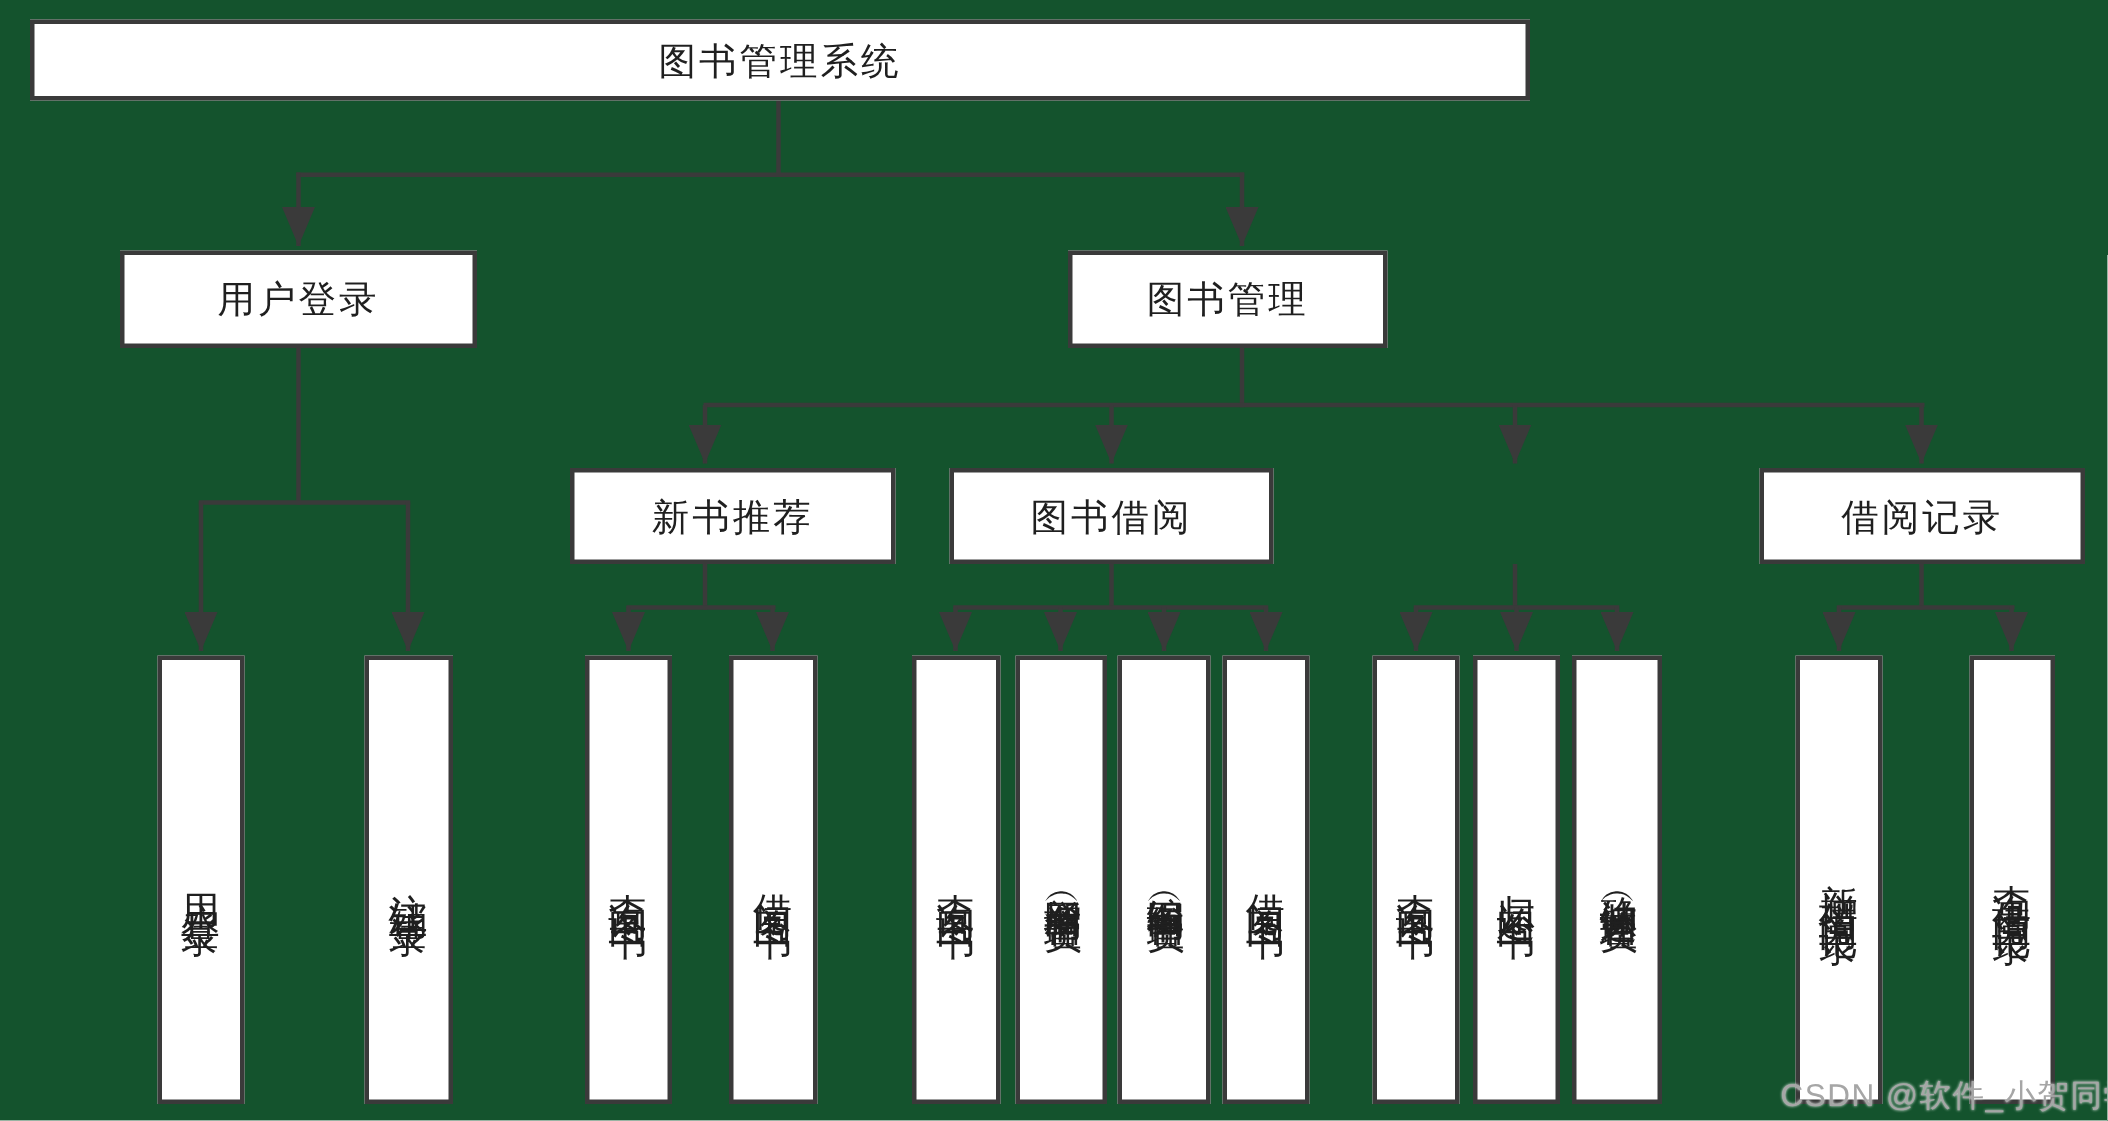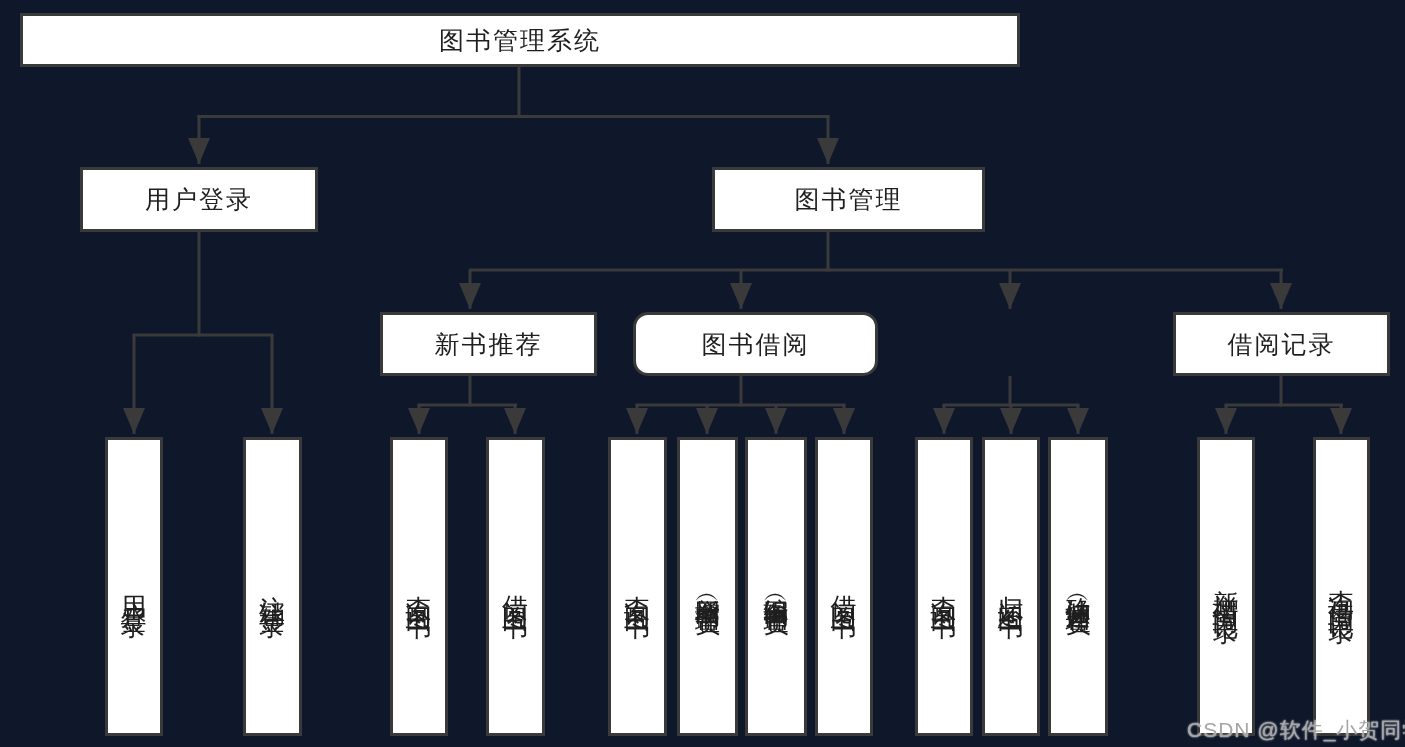--- a/index.html
+++ b/index.html
@@ -1,20 +1,20 @@
 <!DOCTYPE html>
 <html><head>
 <meta charset="utf-8">
 <style>
   html, body { margin: 0; padding: 0; background: #ffffff; }
   #canvas {
     position: relative;
     width: 1405px;
     height: 747px;
-    background: #0f172a;
+    background: #14532d;
     font-family: "Liberation Sans", "DejaVu Sans", sans-serif;
     overflow: hidden;
   }
   svg.wires {
     position: absolute;
     left: 0; top: 0;
     z-index: 0;
   }
   .node {
     position: absolute;
@@ -106,24 +106,24 @@
       <line x1="1281" y1="376" x2="1281" y2="406.5"></line>
       <line x1="1224.5" y1="405" x2="1343" y2="405"></line>
       <line x1="1226" y1="405" x2="1226" y2="434" marker-end="url(#arrow)"></line>
       <line x1="1341" y1="405" x2="1341" y2="434" marker-end="url(#arrow)"></line>
     </g>
   </svg>
 
   <div class="node h" style="left:20px; top:13px; width:1000px; height:54px;">图书管理系统</div>
 
   <div class="node h" style="left:80px; top:167px; width:238px; height:65px;">用户登录</div>
-  <div class="node h" style="left:712px; top:167px; width:273px; height:65px;">图书管理</div>
+  <div class="node h" style="left:712px; top:167px; width:213px; height:65px;">图书管理</div>
 
   <div class="node h" style="left:380px; top:312px; width:217px; height:64px;">新书推荐</div>
-  <div class="node h" style="left:633px; top:312px; width:245px; height:64px;border-radius:15px;">图书借阅</div>
+  <div class="node h" style="left:633px; top:312px; width:216px; height:64px;">图书借阅</div>
   <div class="node h" style="left:1173px; top:312px; width:217px; height:64px;font-family:Liberation Serif, serif;">借阅记录</div>
 
   <div class="node v" style="left:105px; top:437px; width:58px; height:299px;">用户登录</div>
   <div class="node v" style="left:243px; top:437px; width:59px; height:299px;">注销登录</div>
 
   <div class="node v" style="left:390px; top:437px; width:58px; height:299px;">查询图书</div>
   <div class="node v" style="left:486px; top:437px; width:59px; height:299px;">借阅图书</div>
 
   <div class="node v" style="left:608px; top:437px; width:59px; height:299px;">查询图书</div>
   <div class="node v long" style="left:677px; top:437px; width:61px; height:299px;">新增图书（管理员）</div>

